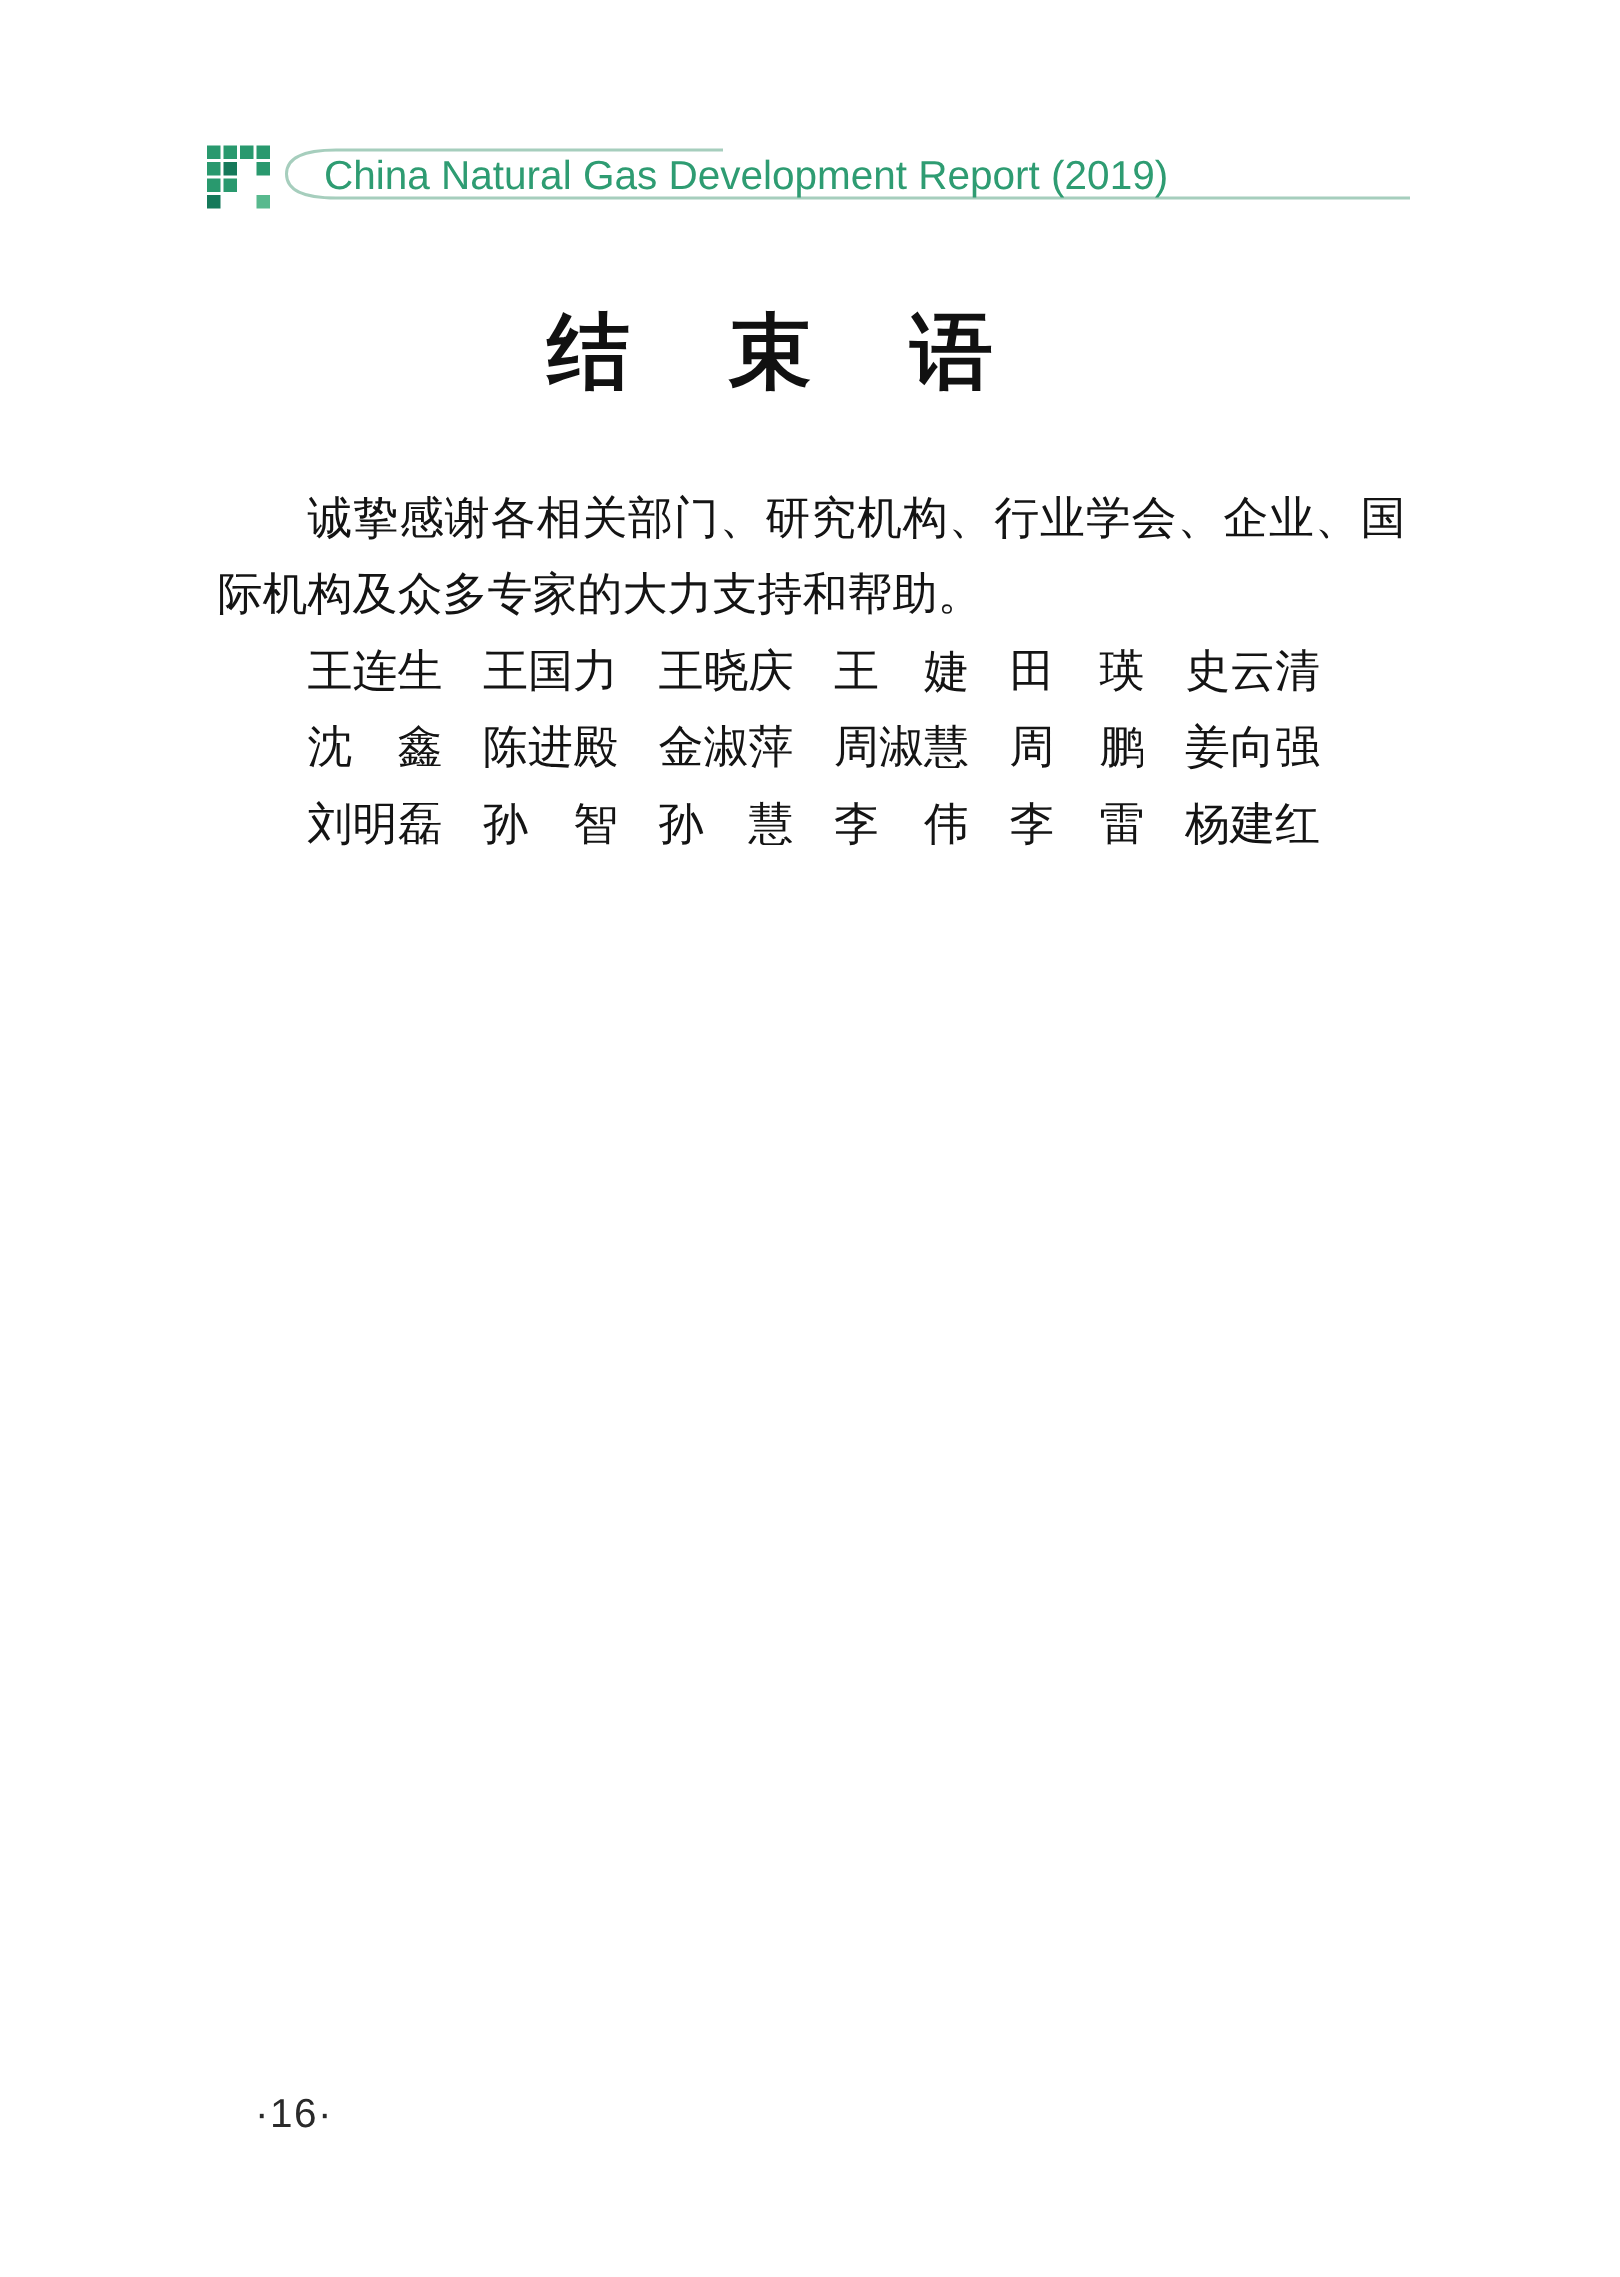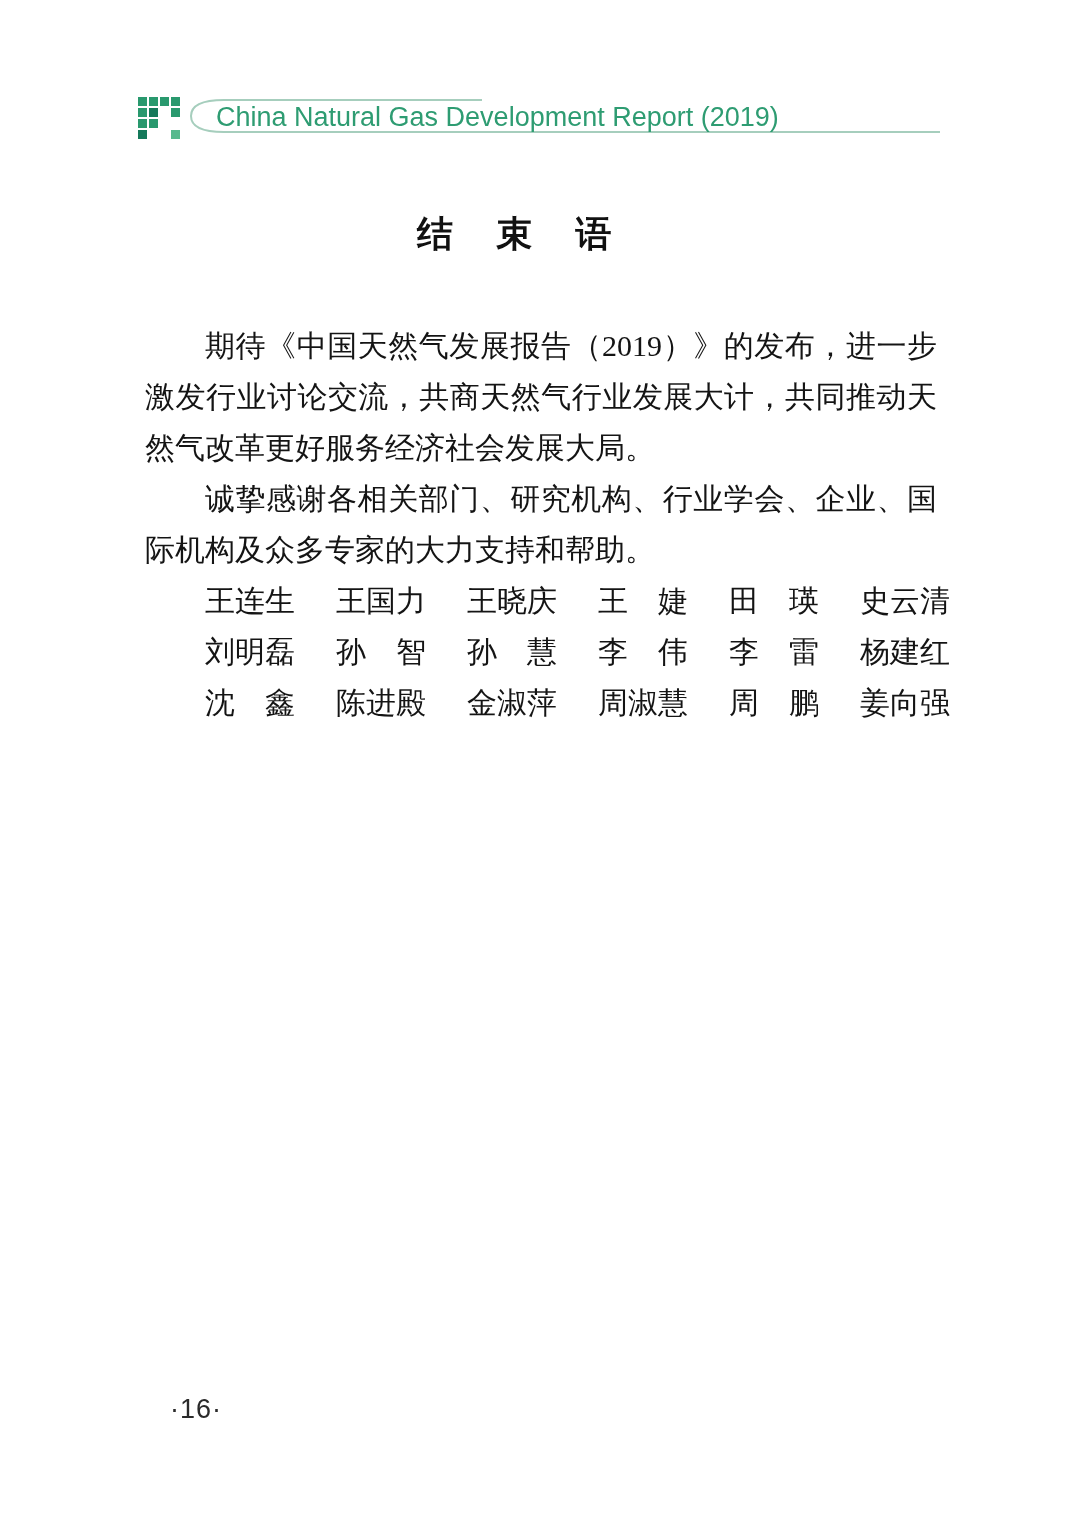--- a/index.html
+++ b/index.html
@@ -39,38 +39,38 @@
     white-space: nowrap;
   }
 
   
   .doc-title {
     position: absolute; top: 204px; left: 0; width: 100%;
     margin: 0;
     text-align: center;
     font-family: "Liberation Sans", sans-serif;
     font-weight: bold;
-    font-size: 36px; line-height: 60px;
+    font-size: 55px; line-height: 60px;
     letter-spacing: 0.10em;
     color: #111111;
   }
 
   
   .body-text {
     position: absolute; left: 145px; top: 320px; width: 792px;
     font-size: 30px; line-height: 51px;
     text-align: justify;
     text-justify: inter-ideograph;
   }
   .body-text p { margin: 0; text-indent: 2em; }
 
   .names { margin: 0; padding-left: 60px; }
   .names-row {
     display: flex;
-    column-gap: 41px;
+    column-gap: 27px;
     line-height: 51px;
     white-space: nowrap;
   }
 
   
   .page-num {
     position: absolute; left: 143px; top: 1394px;
     font-family: "Liberation Sans", sans-serif;
     font-size: 27px; color: #2a2a2a;
     letter-spacing: 1px;
@@ -106,46 +106,45 @@
     <svg class="hdr-rule" width="762" height="42" viewBox="0 0 762 42">
       <path d="M 296 4 L 38 4 Q 5 4 5 20 Q 5 36 38 36 L 754 36" fill="none" stroke="#a6cebd" stroke-width="2"></path>
     </svg>
 
     <div class="hdr-title">China Natural Gas Development Report (2019)</div>
   </div>
 
   <h1 class="doc-title">结　束　语</h1>
 
   <div class="body-text">
-    <p>期待《中国天然气发展报告（2019）》的发布，进一步激发行业讨论交流，共商天然气行业发展大计，共同推动天然气改革更好服务经济社会发展大局。</p>
     <p>诚挚感谢各相关部门、研究机构、行业学会、企业、国际机构及众多专家的大力支持和帮助。</p>
 
     <div class="names">
       <div class="names-row">
         <span>王连生</span>
         <span>王国力</span>
         <span>王晓庆</span>
         <span>王　婕</span>
         <span>田　瑛</span>
         <span>史云清</span>
       </div>
       <div class="names-row">
+        <span>沈　鑫</span>
+        <span>陈进殿</span>
+        <span>金淑萍</span>
+        <span>周淑慧</span>
+        <span>周　鹏</span>
+        <span>姜向强</span>
+      </div>
+      <div class="names-row">
         <span>刘明磊</span>
         <span>孙　智</span>
         <span>孙　慧</span>
         <span>李　伟</span>
         <span>李　雷</span>
         <span>杨建红</span>
-      </div>
-      <div class="names-row">
-        <span>沈　鑫</span>
-        <span>陈进殿</span>
-        <span>金淑萍</span>
-        <span>周淑慧</span>
-        <span>周　鹏</span>
-        <span>姜向强</span>
       </div>
     </div>
   </div>
 
   <div class="page-num">·16·</div>
 
 </div>
 
 </body></html>

